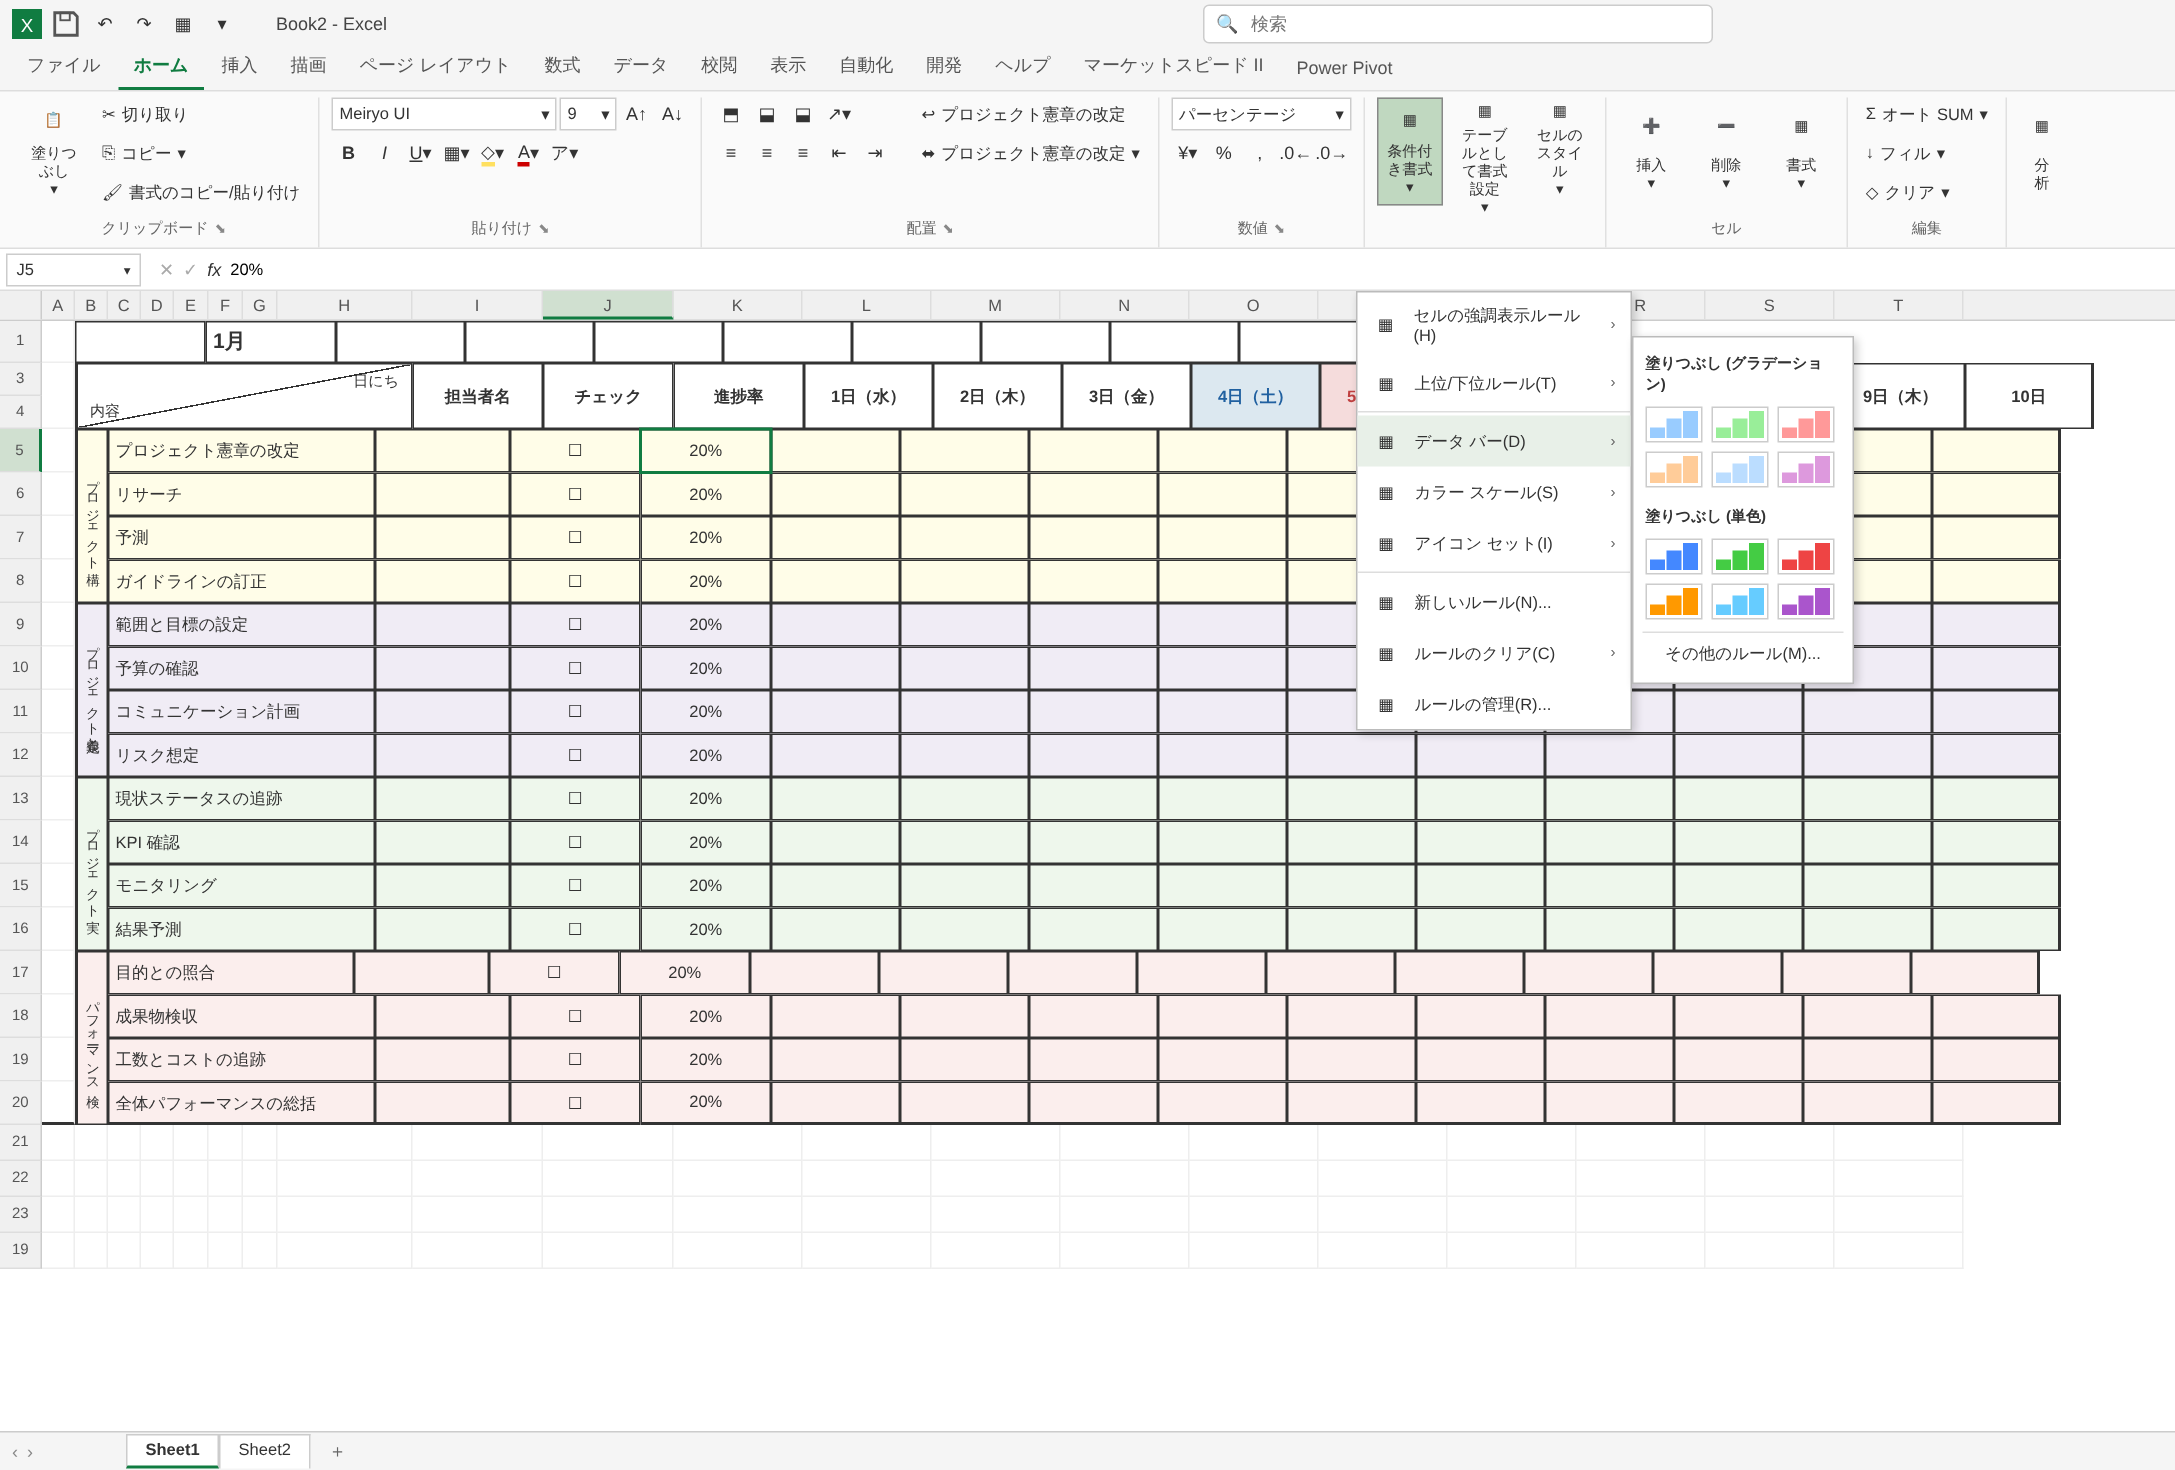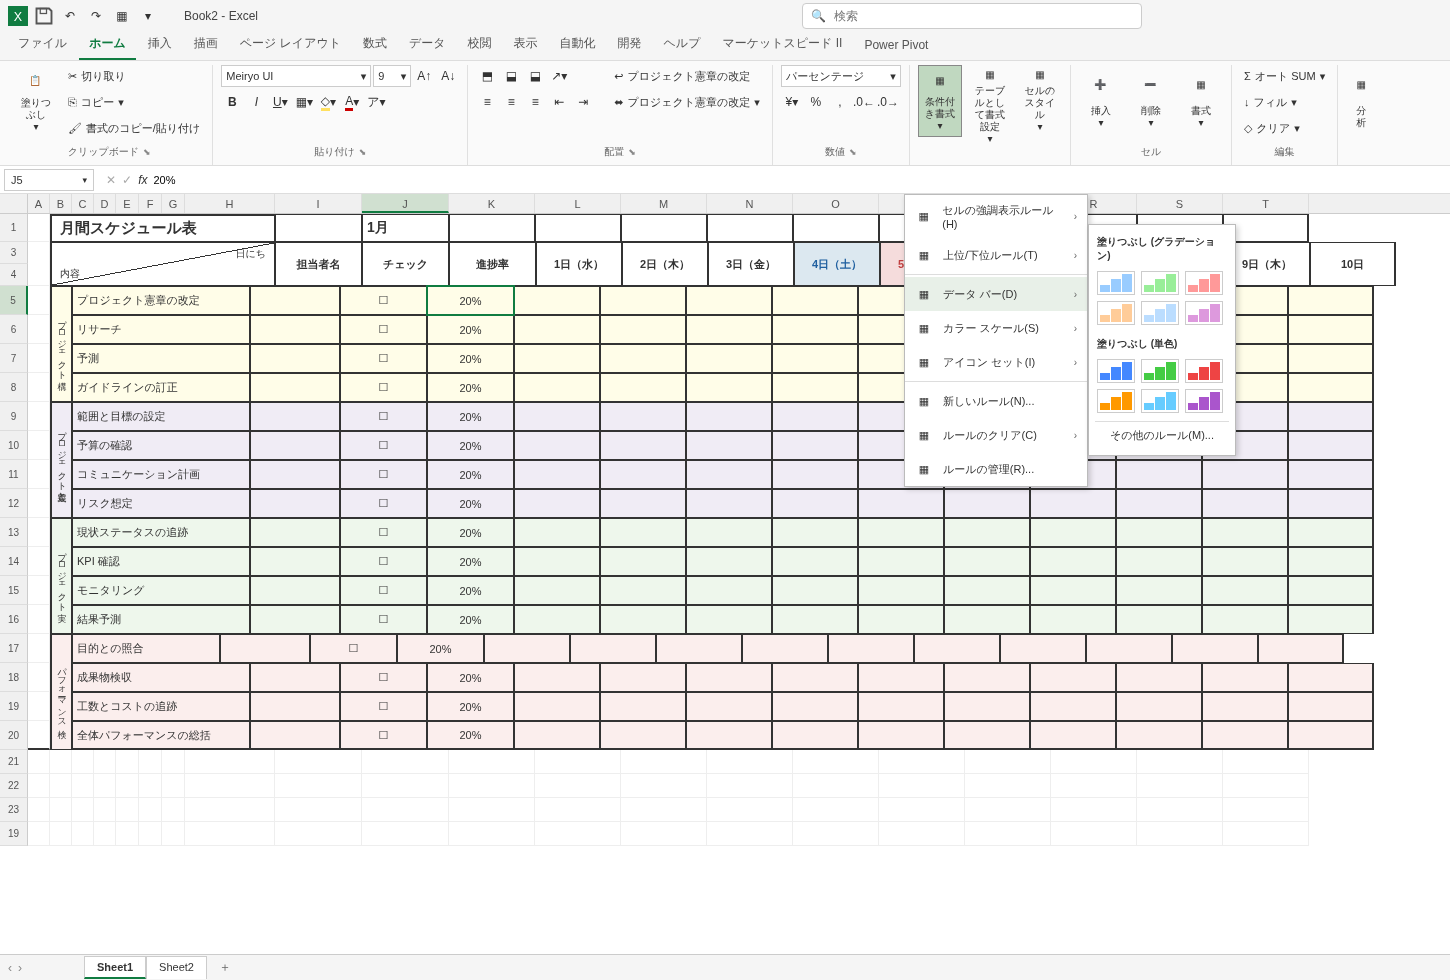--- a/index.html
+++ b/index.html
@@ -354,23 +354,20 @@
         <div class="col-h" style="width: 86px;">Q</div>
         <div class="col-h" style="width: 86px;">R</div>
         <div class="col-h" style="width: 86px;">S</div>
         <div class="col-h" style="width: 86px;">T</div>
       </div>
   </div>
   <div class="row-body" id="row-body">
       <div class="row">
         <div class="row-h" style="height: 28px;">1</div>
         <div class="cell " style="width: 22px; height: 28px;"></div>
-        <div class="cell sched-cell" style="width: 225px; height: 28px; font-size: 15px; font-weight: 700; border-left: 2px solid rgb(51, 51, 51); border-top: 2px solid rgb(51, 51, 51);">
-          <span style="padding-left:4px">月間スケジュール表</span>
-        </div>
         <div class="cell sched-cell" style="width: 87px; height: 28px;"></div>
         <div class="cell sched-cell" style="width: 87px; height: 28px; font-size: 14px; font-weight: 700;">1月</div>
         <div class="cell sched-cell" style="width: 86px; height: 28px;"></div>
         <div class="cell sched-cell" style="width: 86px; height: 28px;"></div>
         <div class="cell sched-cell" style="width: 86px; height: 28px;"></div>
         <div class="cell sched-cell" style="width: 86px; height: 28px;"></div>
         <div class="cell sched-cell" style="width: 86px; height: 28px;"></div>
         <div class="cell sched-cell" style="width: 86px; height: 28px;"></div>
         <div class="cell sched-cell" style="width: 86px; height: 28px;"></div>
         <div class="cell sched-cell" style="width: 86px; height: 28px;"></div>
@@ -626,21 +623,21 @@
         <div class="cell sched-cell bg-green" style="width: 86px; height: 29px;"></div>
         <div class="cell sched-cell bg-green" style="width: 86px; height: 29px;"></div>
         <div class="cell sched-cell bg-green" style="width: 86px; height: 29px;"></div>
         <div class="cell sched-cell bg-green" style="width: 86px; height: 29px;"></div>
         <div class="cell sched-cell bg-green" style="width: 86px; height: 29px; border-right: 2px solid rgb(51, 51, 51);"></div>
       </div>
       <div class="row">
         <div class="row-h" style="height: 29px;">17</div>
         <div class="cell " style="width: 22px; height: 29px;"></div>
         <div class="cell sched-cell vert-text bg-pink" style="width: 22px; height: 116px; border-left: 2px solid rgb(51, 51, 51); font-size: 9px; line-height: 1; overflow: visible; margin-bottom: -87px; z-index: 1; position: relative;">パフォーマンス検</div>
-        <div class="cell sched-cell bg-pink" style="width: 148px; height: 29px;">目的との照合</div>
+        <div class="cell sched-cell bg-pink" style="width: 164px; height: 29px;">目的との照合</div>
         <div class="cell sched-cell bg-pink" style="width: 90px; height: 29px;"></div>
         <div class="cell sched-cell checkbox-cell bg-pink" style="width: 87px; height: 29px;">☐</div>
         <div class="cell sched-cell progress-cell bg-pink" style="width: 87px; height: 29px;">20%</div>
         <div class="cell sched-cell bg-pink" style="width: 86px; height: 29px;"></div>
         <div class="cell sched-cell bg-pink" style="width: 86px; height: 29px;"></div>
         <div class="cell sched-cell bg-pink" style="width: 86px; height: 29px;"></div>
         <div class="cell sched-cell bg-pink" style="width: 86px; height: 29px;"></div>
         <div class="cell sched-cell bg-pink" style="width: 86px; height: 29px;"></div>
         <div class="cell sched-cell bg-pink" style="width: 86px; height: 29px;"></div>
         <div class="cell sched-cell bg-pink" style="width: 86px; height: 29px;"></div>

